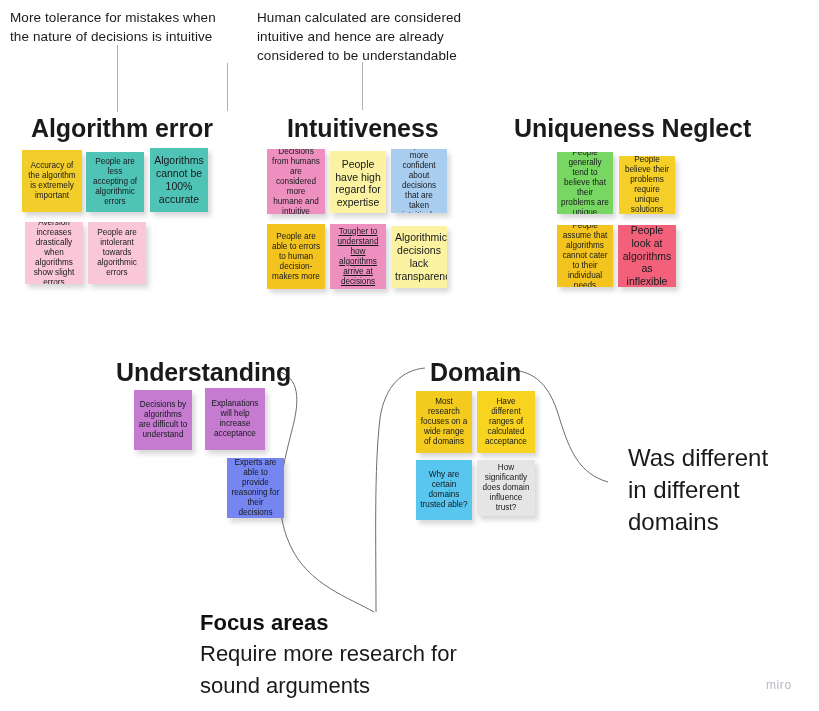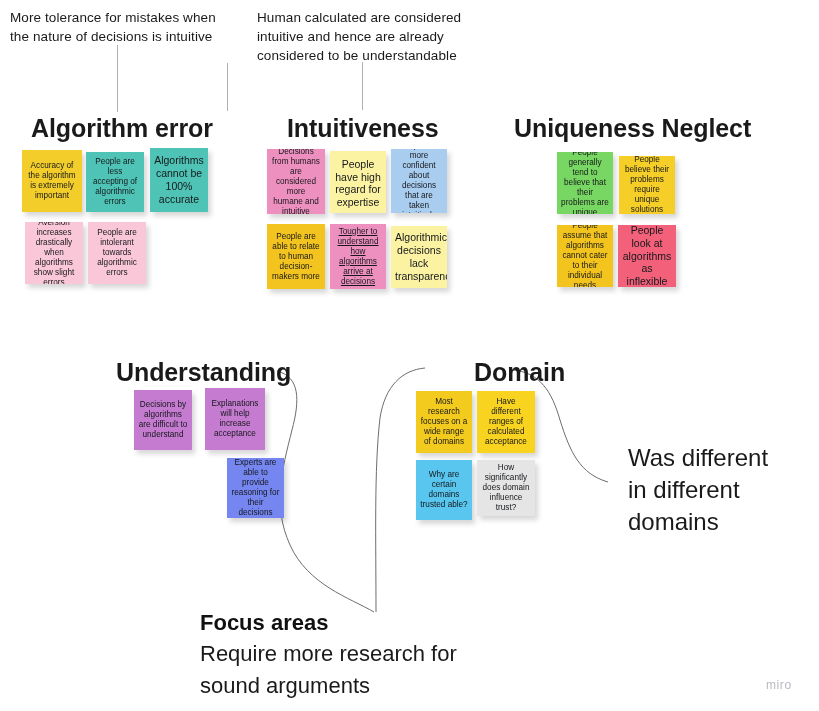--- a/index.html
+++ b/index.html
@@ -151,21 +151,21 @@
   <div class="note sm" style="left:267px; top:149px; width:58px; height:65px; background:#EE90BF;">
     <span>Decisions from humans are considered more humane and intuitive</span>
   </div>
   <div class="note md" style="left:330px; top:151px; width:56px; height:62px; background:#FBF3A2;align-items:flex-end;">
     <span>People have high regard for expertise</span>
   </div>
   <div class="note sm" style="left:391px; top:149px; width:56px; height:64px; background:#A9CDEF;">
     <span>People are more confident about decisions that are taken intuitively</span>
   </div>
   <div class="note sm" style="left:267px; top:224px; width:58px; height:65px; background:#F3C31F;">
-    <span>People are able to relate to human decision-makers more</span>
+    <span>People are able to errors to human decision-makers more</span>
   </div>
   <div class="note sm" style="left:330px; top:224px; width:56px; height:65px; background:#EE90BF;text-decoration:underline;">
     <span>Tougher to understand how algorithms arrive at decisions</span>
   </div>
   <div class="note md" style="left:391px; top:226px; width:56px; height:62px; background:#FBF3A2;">
     <span>Algorithmic decisions lack transparency</span>
   </div>
 
   <div class="abs cluster-title" style="left:514px; top:113px;">Uniqueness Neglect</div>
 
@@ -187,21 +187,21 @@
   <div class="note sm" style="left:134px; top:390px; width:58px; height:60px; background:#C47BD0;">
     <span>Decisions by algorithms are difficult to understand</span>
   </div>
   <div class="note sm" style="left:205px; top:388px; width:60px; height:62px; background:#C47BD0;">
     <span>Explanations will help increase acceptance</span>
   </div>
   <div class="note sm" style="left:179px; top:458px; width:57px; height:60px; background:#7586F0;margin-left:48px;">
     <span>Experts are able to provide reasoning for their decisions</span>
   </div>
 
-  <div class="abs cluster-title" style="left:430px; top:357px;margin-left:44px;">Domain</div>
+  <div class="abs cluster-title" style="left:430px; top:357px;">Domain</div>
 
   <div class="note sm" style="left:416px; top:391px; width:56px; height:62px; background:#F3CB1E;">
     <span>Most research focuses on a wide range of domains</span>
   </div>
   <div class="note sm" style="left:477px; top:391px; width:58px; height:62px; background:#F8D320;">
     <span>Have different ranges of calculated acceptance</span>
   </div>
   <div class="note sm" style="left:416px; top:460px; width:56px; height:60px; background:#58C6EF;">
     <span>Why are certain domains trusted able?</span>
   </div>

